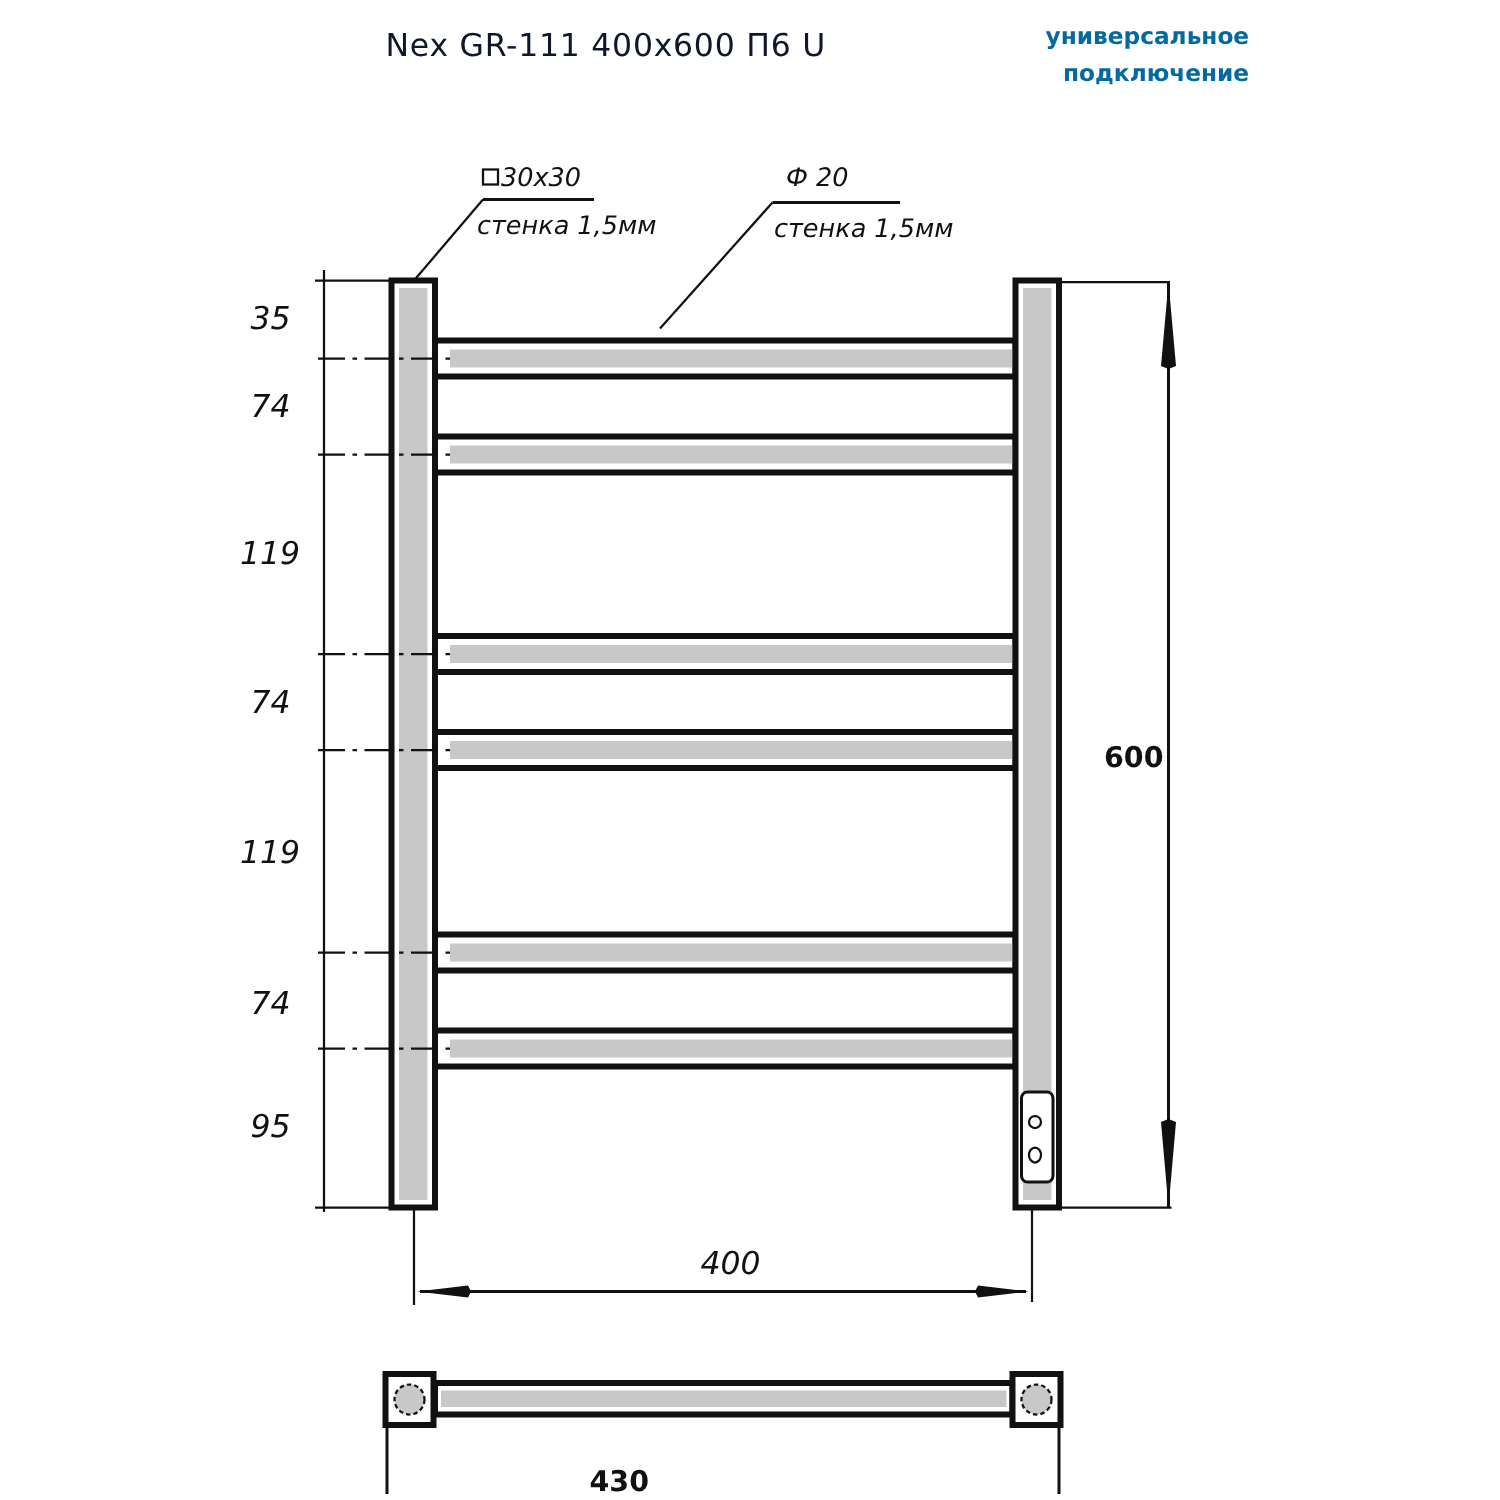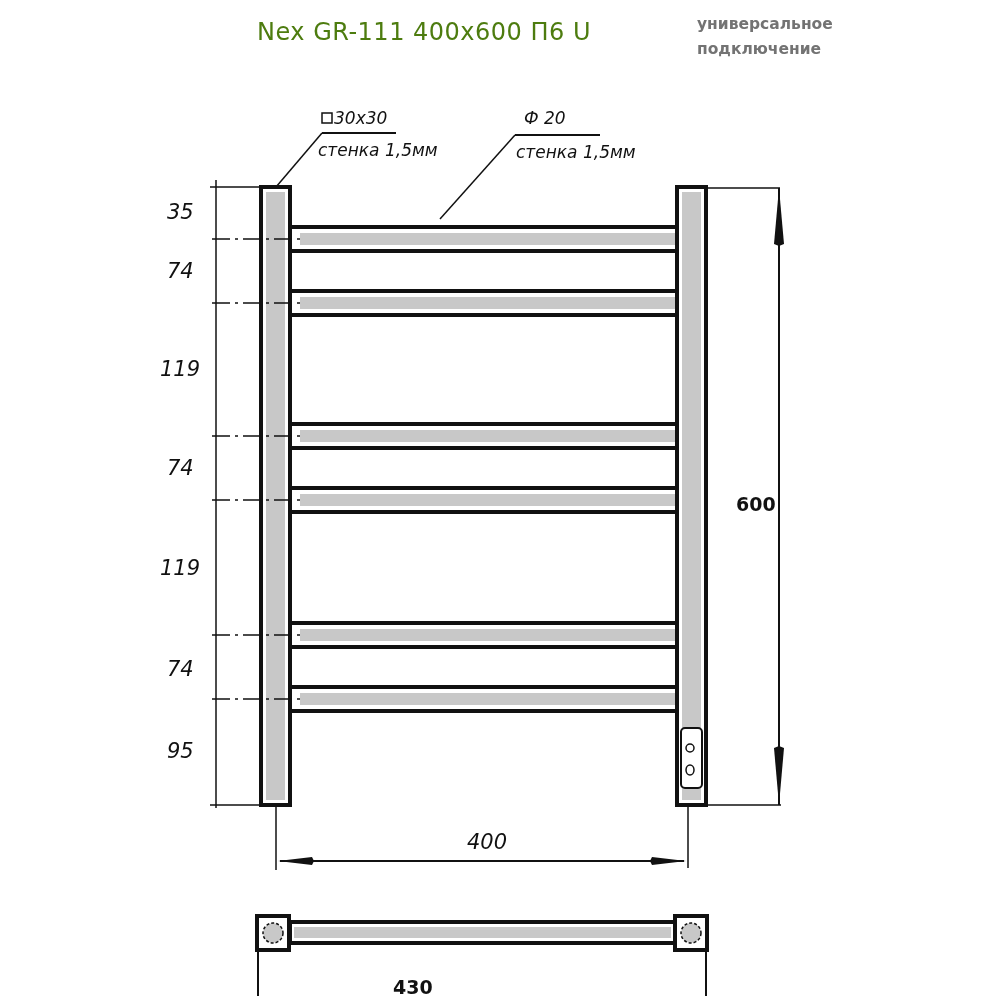--- a/index.html
+++ b/index.html
@@ -1,18 +1,18 @@
 <!DOCTYPE html>
 <html><head>
 <meta charset="utf-8">
 <style>
   html, body { margin: 0; padding: 0; background: #ffffff; }
   body { width: 1000px; height: 1000px; position: relative; overflow: hidden; font-family: "DejaVu Sans", sans-serif; }
-  #title { position: absolute; left: 257px; top: 18px; font-family: "DejaVu Sans", sans-serif; font-size: 24px; color: #4d7c0f; letter-spacing: 0.5px; white-space: nowrap; }
-  #subtitle { position: absolute; left: 697px; top: 12px; font-family: "DejaVu Sans", sans-serif; font-weight: bold; font-size: 15.5px; line-height: 25px; color: #737373; }
+  #title { position: absolute; left: 257px; top: 18px; font-family: "DejaVu Sans", sans-serif; font-size: 21px; color: #0f172a; letter-spacing: 0.5px; white-space: nowrap; }
+  #subtitle { position: absolute; left: 697px; top: 12px; font-family: "DejaVu Sans", sans-serif; font-weight: bold; font-size: 15.5px; line-height: 25px; color: #0369a1; text-align: right; }
   svg { position: absolute; left: 0; top: 0; }
   .dimtxt { font-family: "DejaVu Sans", sans-serif; font-style: italic; font-size: 21px; fill: #111; }
   .dimtxt-b { font-family: "DejaVu Sans", sans-serif; font-weight: bold; font-size: 19px; fill: #111; }
   .note { font-family: "DejaVu Sans", sans-serif; font-style: italic; font-size: 17px; fill: #111; }
 </style>
 </head>
 <body>
 
 <div id="title">Nex GR-111  400x600 П6 U</div>
 <div id="subtitle">

